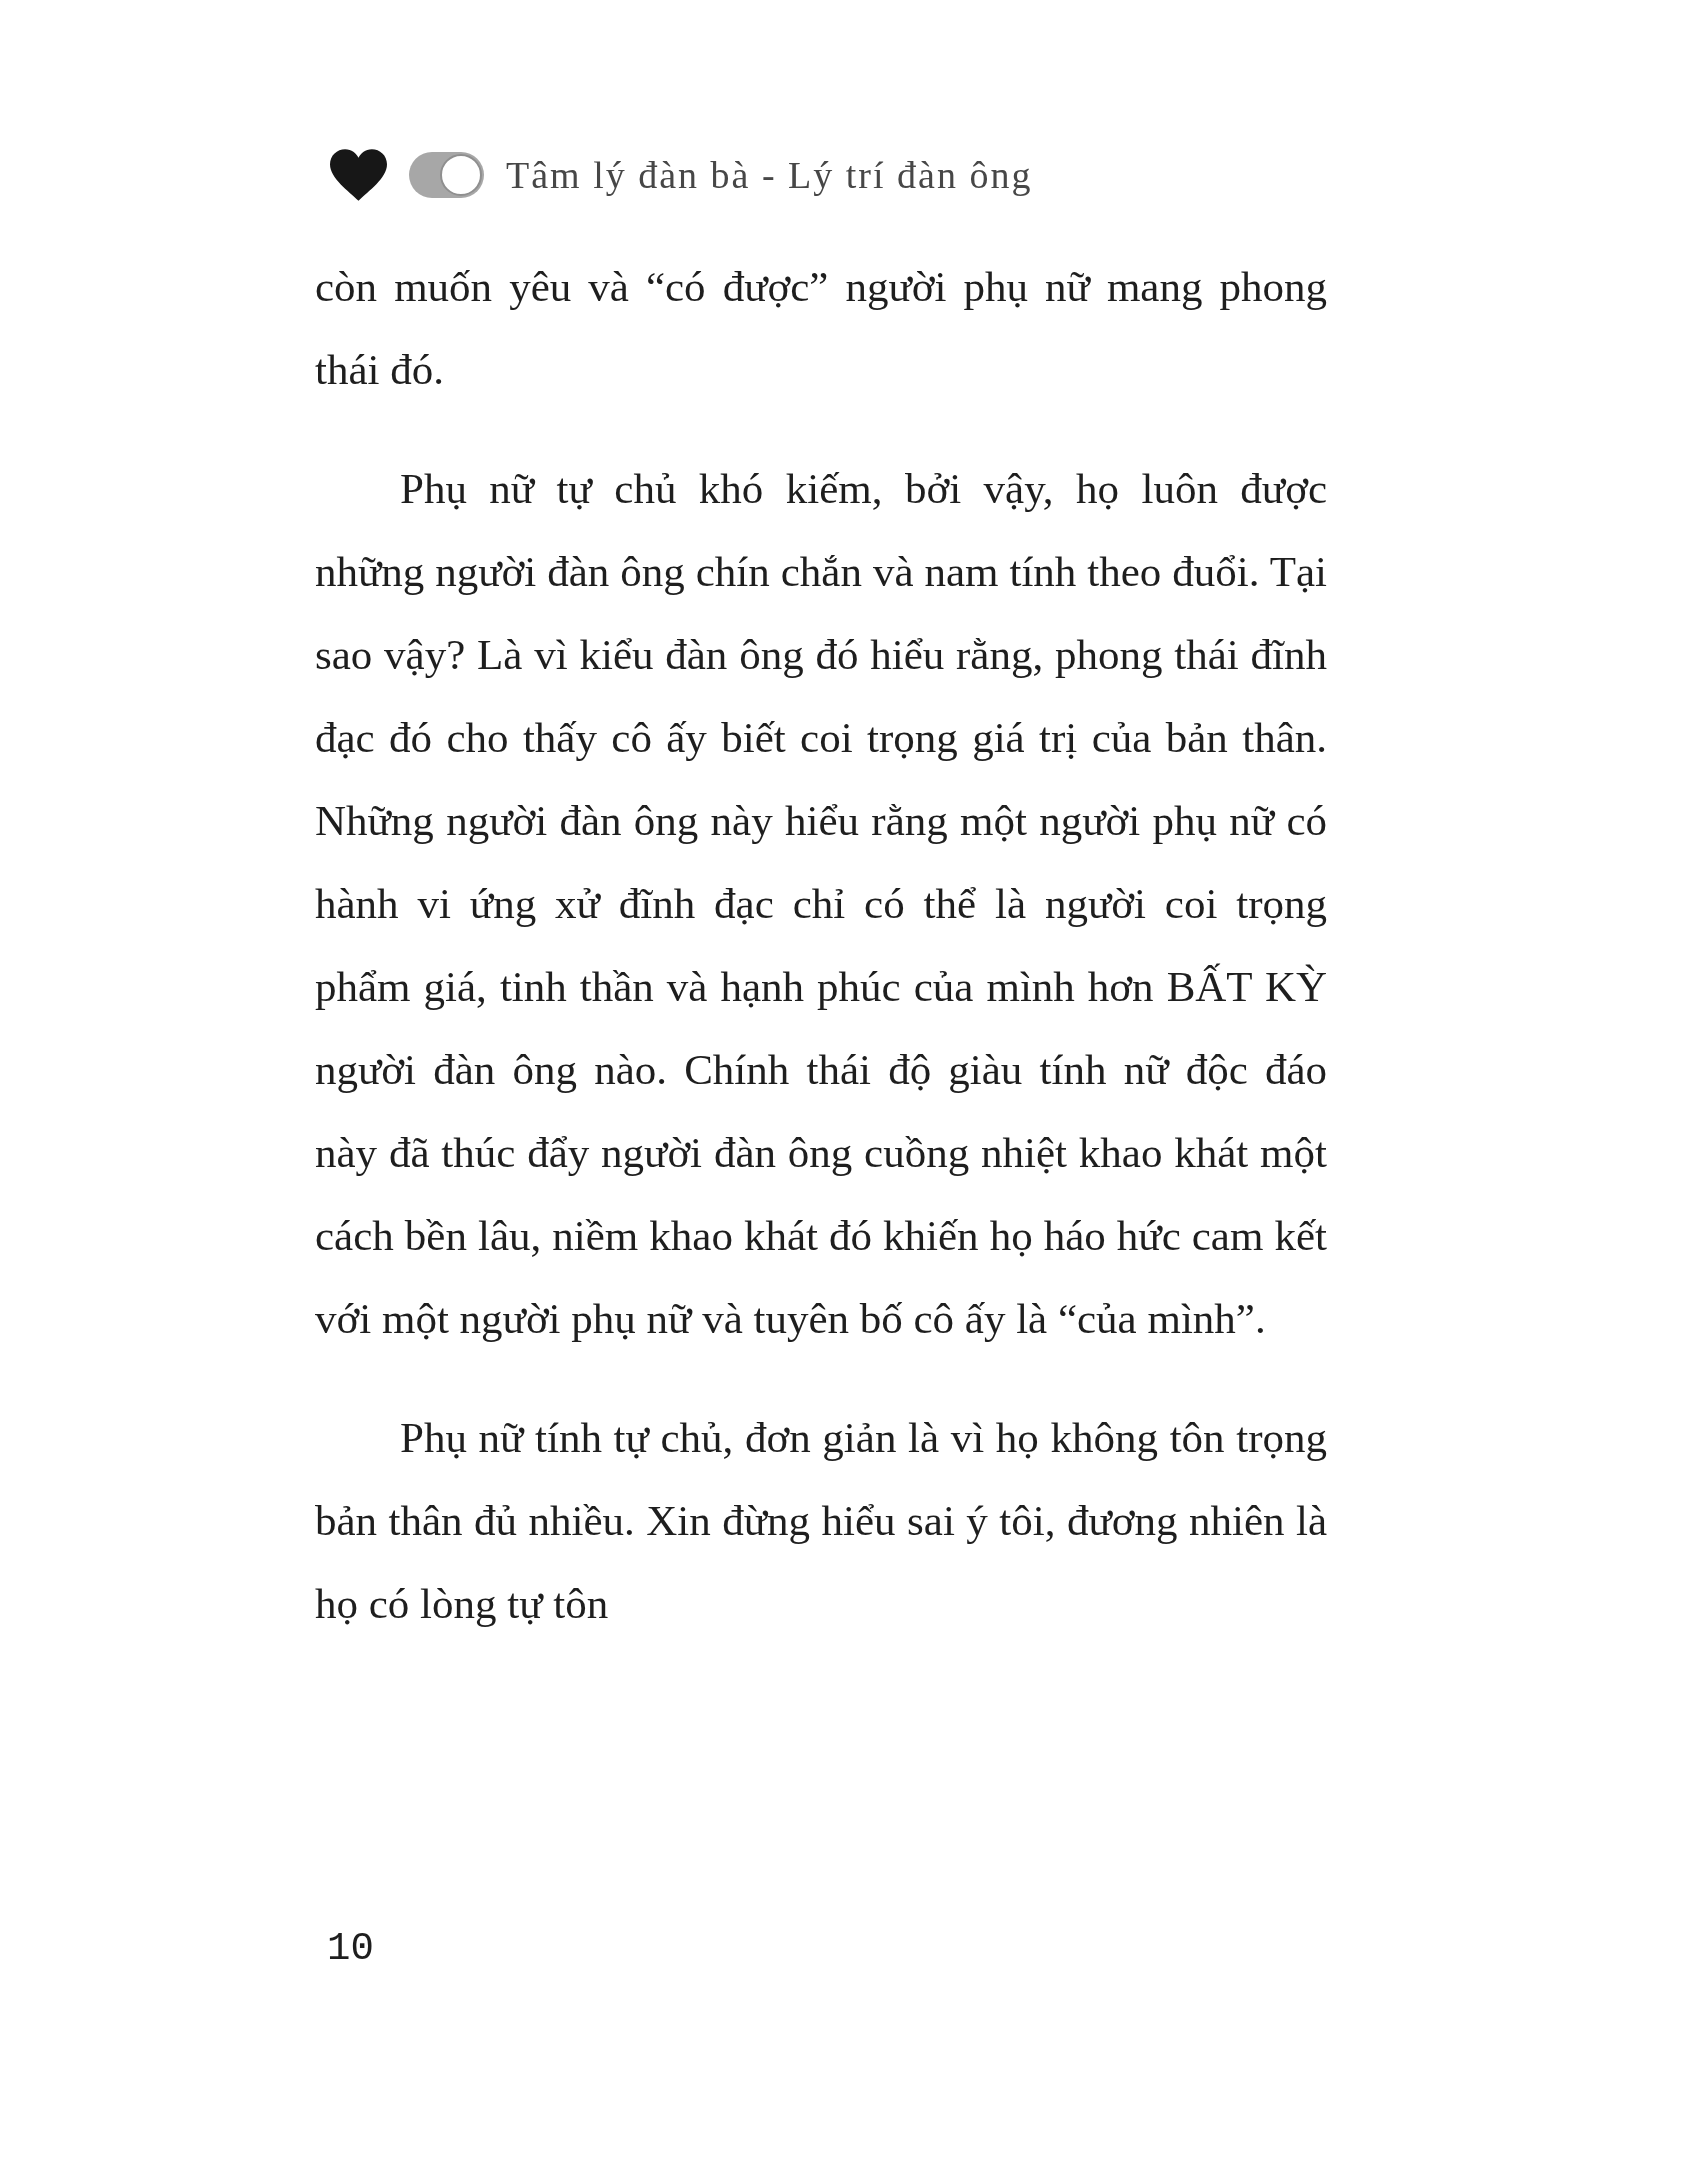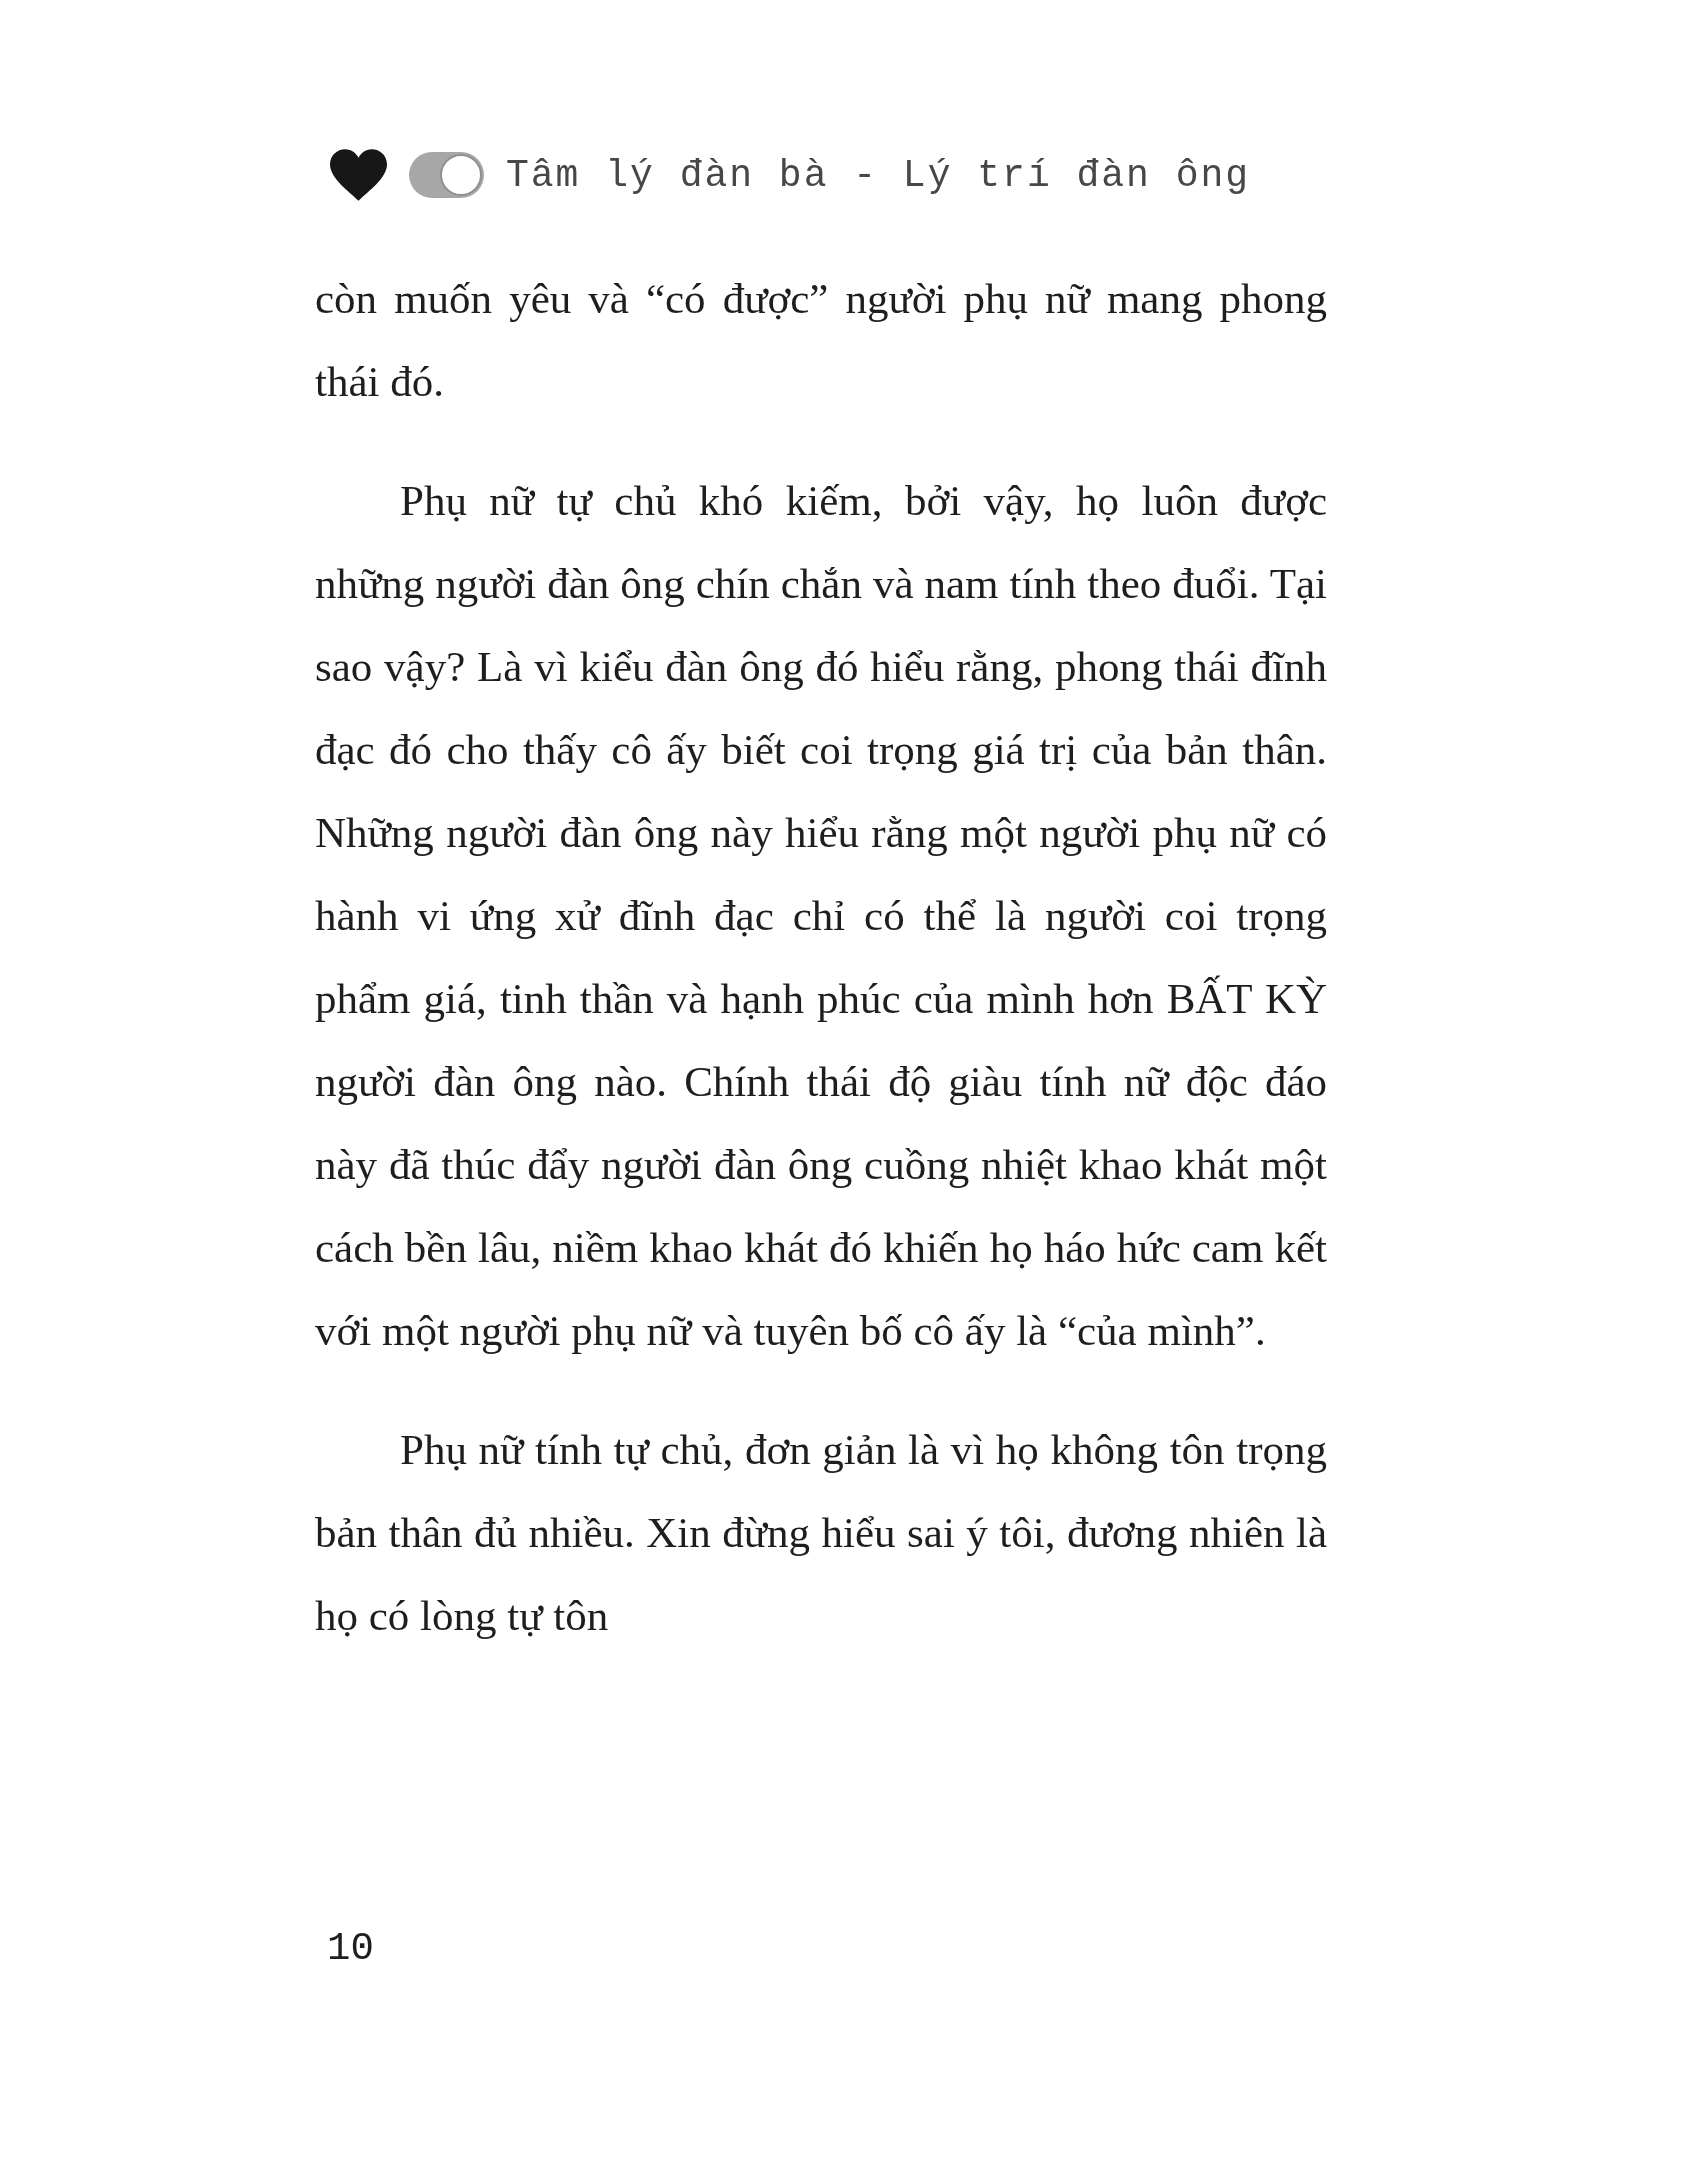--- a/index.html
+++ b/index.html
@@ -18,21 +18,20 @@
   }
 
   
   .running-header {
     position: absolute;
     top: 149px;
     left: 330px;
     display: flex;
     align-items: center;
     gap: 22px;
-    font-family: Liberation Mono, monospace;
   }
   .heart {
     width: 57px;
     height: 52px;
     color: var(--heart, #171717);
     flex: 0 0 auto;
   }
   .toggle {
     position: relative;
     display: inline-block;
@@ -56,21 +55,21 @@
     font-size: 38px;
     letter-spacing: 2px;
     color: var(--header_text, #474747);
     white-space: nowrap;
   }
 
   
   .text-block {
     position: absolute;
     left: 315px;
-    top: 257px;
+    top: 245px;
     width: 1012px;
     font-size: 43px;
     line-height: 83px;
     color: var(--text, #1e1e1e);
     text-align: justify;
   }
   .para { margin-bottom: 36px; text-indent: 85px; }
   .para.continuation { text-indent: 0; }
   .para:last-child { margin-bottom: 0; }
   .bold { font-weight: 400; }

